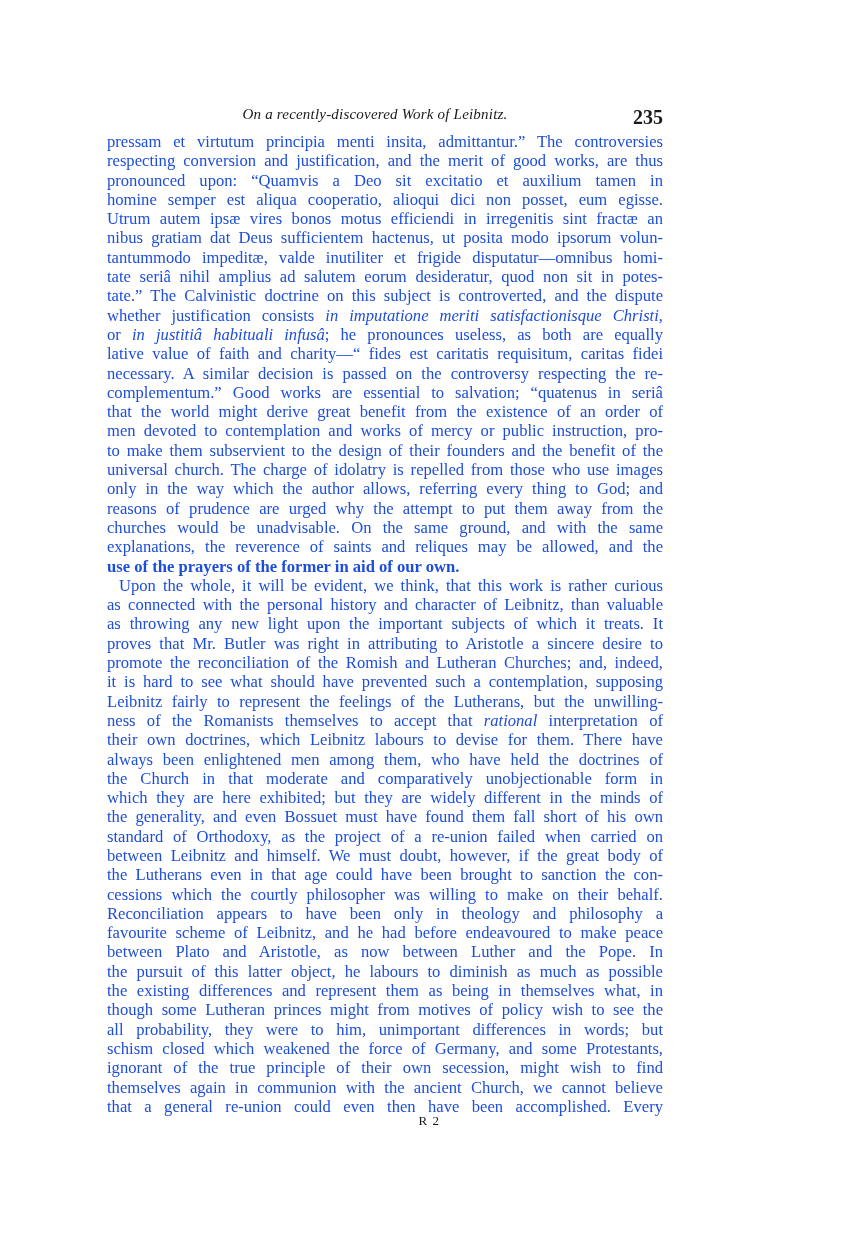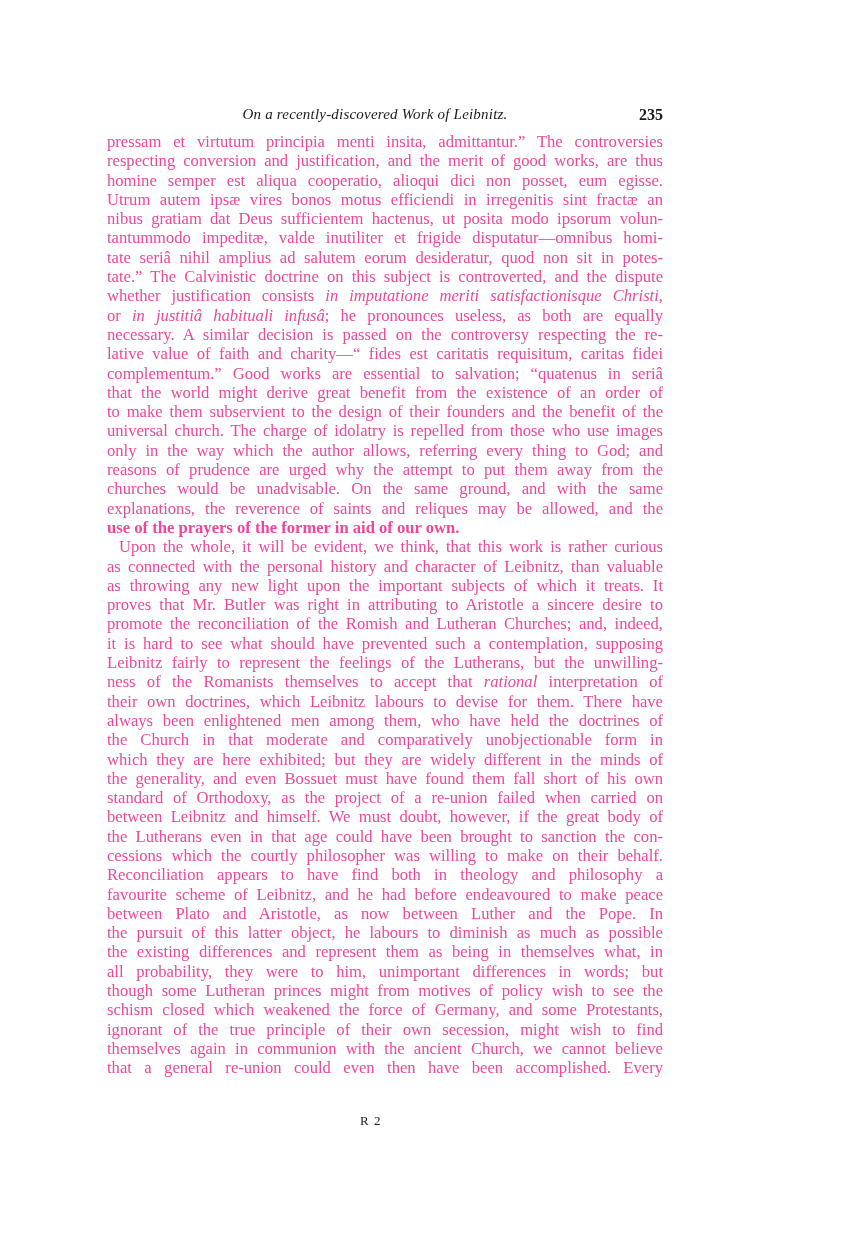--- a/index.html
+++ b/index.html
@@ -6,59 +6,61 @@
   body { width: 863px; height: 1259px; position: relative; overflow: hidden; }
   .page { position: absolute; left: 0; top: 0; width: 863px; height: 1022px; background: #ffffff; }
   .running-head {
     position: absolute; left: 107px; top: 106px; width: 556px; height: 20px;
     font-family: "Liberation Serif", "DejaVu Serif", serif; color: #1a1a1a;
   }
   .running-title {
     position: absolute; left: 0; right: 0; text-align: center;
     font-style: italic; font-size: 15px; letter-spacing: 0.2px; padding-right: 20px;
   }
-  .page-number { position: absolute; right: 0; top: 0; font-size: 16px; font-weight: bold; }
+  .page-number { position: absolute; right: 0; top: 0; font-size: 20px; font-weight: bold; }
   .body-text {
     position: absolute; left: 107px; top: 132px; width: 556px;
     font-family: "Liberation Serif", "DejaVu Serif", serif; font-size: 16.6px;
-    line-height: 19.3px; color: #ec4899;
+    line-height: 19.3px; color: #1d4ed8;
   }
   .line { display: block; white-space: nowrap; text-align: justify; text-align-last: justify; height: 19.3px; }
   .line.last { text-align-last: left; font-weight: bold; }
   .line.indent { padding-left: 12px; }
   .signature {
-    position: absolute; left: 360px; top: 1113px; width: 80px; text-align: left;
+    position: absolute; left: 360px; top: 1113px; width: 80px; text-align: right;
     font-family: "Liberation Serif", "DejaVu Serif", serif; font-size: 13px; color: #1a1a1a; letter-spacing: 1px;
   }
   i { font-style: italic; }
 </style>
 </head>
 <body>
 
 <div class="page">
   <div class="running-head">
     <span class="running-title">On a recently-discovered Work of Leibnitz.</span>
     <span class="page-number">235</span>
   </div>
 
   <div class="body-text" id="body-text">
       <span class="line">pressam et virtutum principia menti insita, admittantur.”  The controversies</span>
       <span class="line">respecting conversion and justification, and the merit of good works, are thus</span>
+      <span class="line">pronounced upon: “Quamvis a Deo sit excitatio et auxilium tamen in</span>
       <span class="line">homine semper est aliqua cooperatio, alioqui dici non posset, eum egisse.</span>
       <span class="line">Utrum autem ipsæ vires bonos motus efficiendi in irregenitis sint fractæ an</span>
       <span class="line">nibus gratiam dat Deus sufficientem hactenus, ut posita modo ipsorum volun-</span>
       <span class="line">tantummodo impeditæ, valde inutiliter et frigide disputatur—omnibus homi-</span>
       <span class="line">tate seriâ nihil amplius ad salutem eorum desideratur, quod non sit in potes-</span>
       <span class="line">tate.”  The Calvinistic doctrine on this subject is controverted, and the dispute</span>
       <span class="line"><span>whether justification consists </span><i>in imputatione meriti satisfactionisque Christi</i><span>,</span></span>
       <span class="line"><span>or </span><i>in justitiâ habituali infusâ</i><span>; he pronounces useless, as both are equally</span></span>
+      <span class="line">lative value of faith and charity—“ fides est caritatis requisitum, caritas fidei</span>
       <span class="line">necessary.  A similar decision is passed on the controversy respecting the re-</span>
-      <span class="line">lative value of faith and charity—“ fides est caritatis requisitum, caritas fidei</span>
       <span class="line">complementum.”   Good works are essential to salvation; “quatenus in seriâ</span>
       <span class="line">that the world might derive great benefit from the existence of an order of</span>
+      <span class="line">men devoted to contemplation and works of mercy or public instruction, pro-</span>
       <span class="line">to make them subservient to the design of their founders and the benefit of the</span>
       <span class="line">universal church.  The charge of idolatry is repelled from those who use images</span>
       <span class="line">only in the way which the author allows, referring every thing to God; and</span>
       <span class="line">reasons of prudence are urged why the attempt to put them away from the</span>
       <span class="line">churches would be unadvisable.  On the same ground, and with the same</span>
       <span class="line">explanations, the reverence of saints and reliques may be allowed, and the</span>
       <span class="line last">use of the prayers of the former in aid of our own.</span>
       <span class="line indent">Upon the whole, it will be evident, we think, that this work is rather curious</span>
       <span class="line">as connected with the personal history and character of Leibnitz, than valuable</span>
       <span class="line">as throwing any new light upon the important subjects of which it treats.  It</span>
@@ -69,27 +71,27 @@
       <span class="line"><span>ness of the Romanists themselves to accept that </span><i>rational</i><span> interpretation of</span></span>
       <span class="line">their own doctrines, which Leibnitz labours to devise for them.  There have</span>
       <span class="line">always been enlightened men among them, who have held the doctrines of</span>
       <span class="line">the Church in that moderate and comparatively unobjectionable form in</span>
       <span class="line">which they are here exhibited; but they are widely different in the minds of</span>
       <span class="line">the generality, and even Bossuet must have found them fall short of his own</span>
       <span class="line">standard of Orthodoxy, as the project of a re-union failed when carried on</span>
       <span class="line">between Leibnitz and himself.  We must doubt, however, if the great body of</span>
       <span class="line">the Lutherans even in that age could have been brought to sanction the con-</span>
       <span class="line">cessions which the courtly philosopher was willing to make on their behalf.</span>
-      <span class="line">Reconciliation appears to have find both in theology and philosophy a</span>
+      <span class="line">Reconciliation appears to have been only in theology and philosophy a</span>
       <span class="line">favourite scheme of Leibnitz, and he had before endeavoured to make peace</span>
       <span class="line">between Plato and Aristotle, as now between Luther and the Pope.  In</span>
       <span class="line">the pursuit of this latter object, he labours to diminish as much as possible</span>
       <span class="line">the existing differences and represent them as being in themselves what, in</span>
+      <span class="line">though some Lutheran princes might from motives of policy wish to see the</span>
       <span class="line">all probability, they were to him, unimportant differences in words; but</span>
-      <span class="line">though some Lutheran princes might from motives of policy wish to see the</span>
       <span class="line">schism closed which weakened the force of Germany, and some Protestants,</span>
       <span class="line">ignorant of the true principle of their own secession, might wish to find</span>
       <span class="line">themselves again in communion with the ancient Church, we cannot believe</span>
       <span class="line">that a general re-union could even then have been accomplished.  Every</span>
     </div>
 
   <div class="signature">R 2</div>
 </div>
 
 </body></html>

